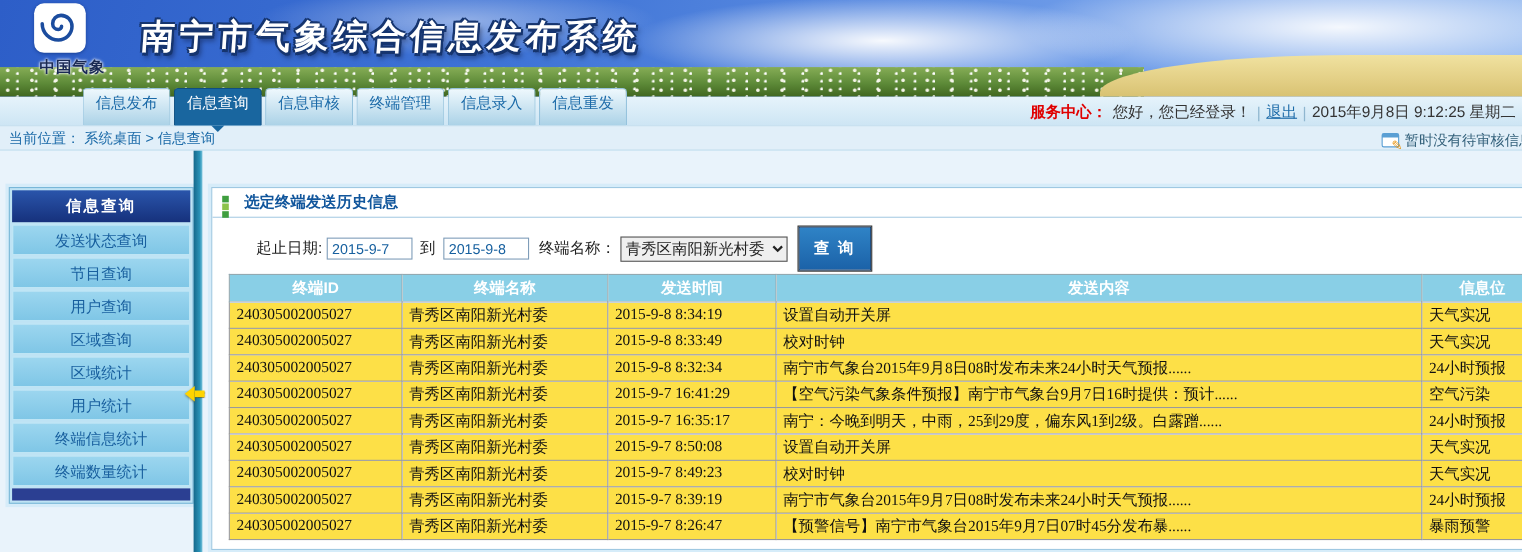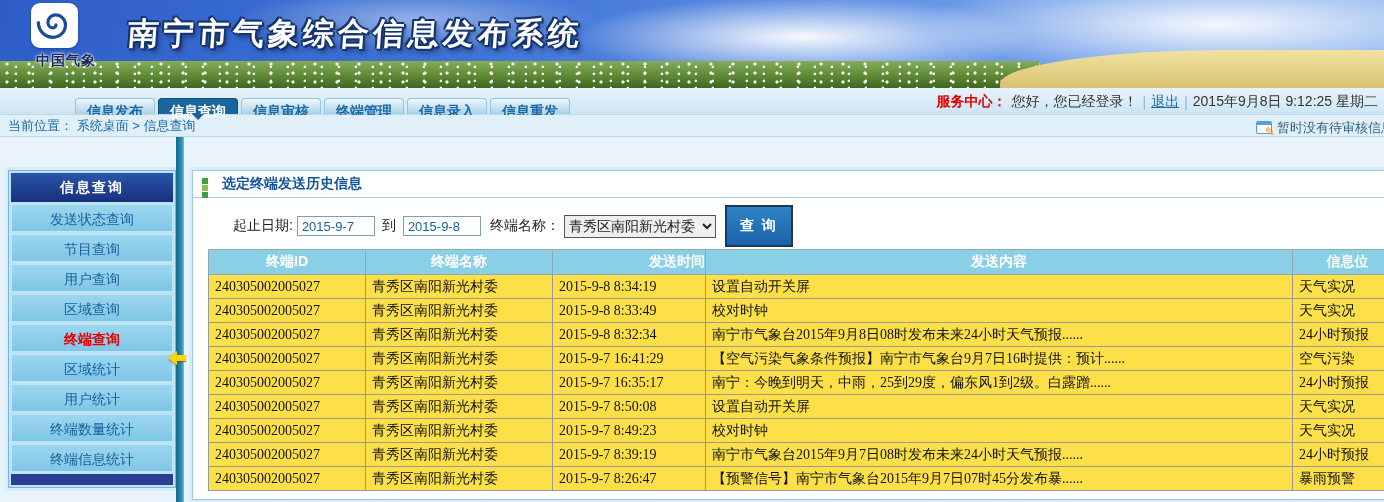--- a/index.html
+++ b/index.html
@@ -29,21 +29,21 @@
     font-weight:bold; color:#1a2a55; text-shadow:0 0 2px #fff, 0 0 3px #fff; letter-spacing:1px; }
   .site-title { position:absolute; left:128px; top:13px; font-size:31px; font-weight:bold; letter-spacing:4px;
     color:#fff; transform:skewX(-4deg);
     text-shadow:2px 0 0 #16356f, -2px 0 0 #16356f, 0 2px 0 #16356f, 0 -2px 0 #16356f,
                 2px 2px 0 #16356f, -2px -2px 0 #16356f, 3px 4px 5px rgba(0,0,20,.5); }
 
   
   .tabbar { position:relative; width:100%; height:27px;
     background:linear-gradient(180deg,#e6f3fb 0%, #cde5f4 100%); border-bottom:1px solid #bcd9ec; }
   .tabs { position:absolute; left:75px; bottom:0; display:flex; align-items:flex-end; gap:3px; }
-  .tab { height:16px; line-height:24px; padding:0 11px; font-size:14px; font-weight:bold; color:#1b6aa8;
+  .tab { height:34px; line-height:24px; padding:0 11px; font-size:14px; font-weight:normal; color:#1b6aa8;
     background:linear-gradient(180deg,#eef8fd 0%, #abd2e7 100%); border:1px solid #96c3dd; border-bottom:none;
     border-radius:4px 4px 0 0; cursor:pointer; white-space:nowrap; }
   .tab.active { position:relative; background:#19669f; color:#fff; border-color:#0f4e80; z-index:5; }
   .tab.active::after { content:""; position:absolute; left:50%; bottom:-6px; margin-left:-6px;
     border-left:6px solid transparent; border-right:6px solid transparent; border-top:6px solid #19669f; }
   .userbar { position:absolute; right:6px; top:0; height:27px; display:flex; align-items:center; gap:5px;
     font-size:14px; color:#333; white-space:nowrap; }
   .svc { color:#e00000; font-weight:bold; }
   .sep { color:#8fb6cf; }
   .logout { color:#1b6aa8; cursor:pointer;text-decoration:underline; }
@@ -159,25 +159,24 @@
 
   <div class="page-body">
 
     <div class="sidebar">
       <div class="side-title">信息查询</div>
       <div>
           <div class="side-item">发送状态查询</div>
           <div class="side-item">节目查询</div>
           <div class="side-item">用户查询</div>
           <div class="side-item">区域查询</div>
-          <div class="side-item active">终端查询</div>
           <div class="side-item">区域统计</div>
           <div class="side-item">用户统计</div>
+          <div class="side-item">终端信息统计</div>
           <div class="side-item">终端数量统计</div>
-          <div class="side-item">终端信息统计</div>
         </div>
       <div class="side-footer"></div>
     </div>
 
     <div class="divider">
       <div class="collapse-arrow">
         <div class="tri"></div>
         <div class="stem"></div>
       </div>
     </div>
@@ -198,21 +197,21 @@
           <option>青秀区南阳新光村委</option>
         </select>
         <button class="query-btn">查 询</button>
       </div>
 
       <table class="history-table">
         <thead>
             <tr>
               <th style="width: 157px;">终端ID</th>
               <th style="width: 187px;">终端名称</th>
-              <th style="width: 153px; text-align: right;">发送时间</th>
+              <th style="width: 153px;">发送时间</th>
               <th style="width: 587px;">发送内容</th>
               <th style="width: 110px;">信息位</th>
             </tr>
           </thead>
         <tbody>
             <tr>
               <td>240305002005027</td>
               <td>青秀区南阳新光村委</td>
               <td>2015-9-8 8:34:19</td>
               <td>设置自动开关屏</td>

